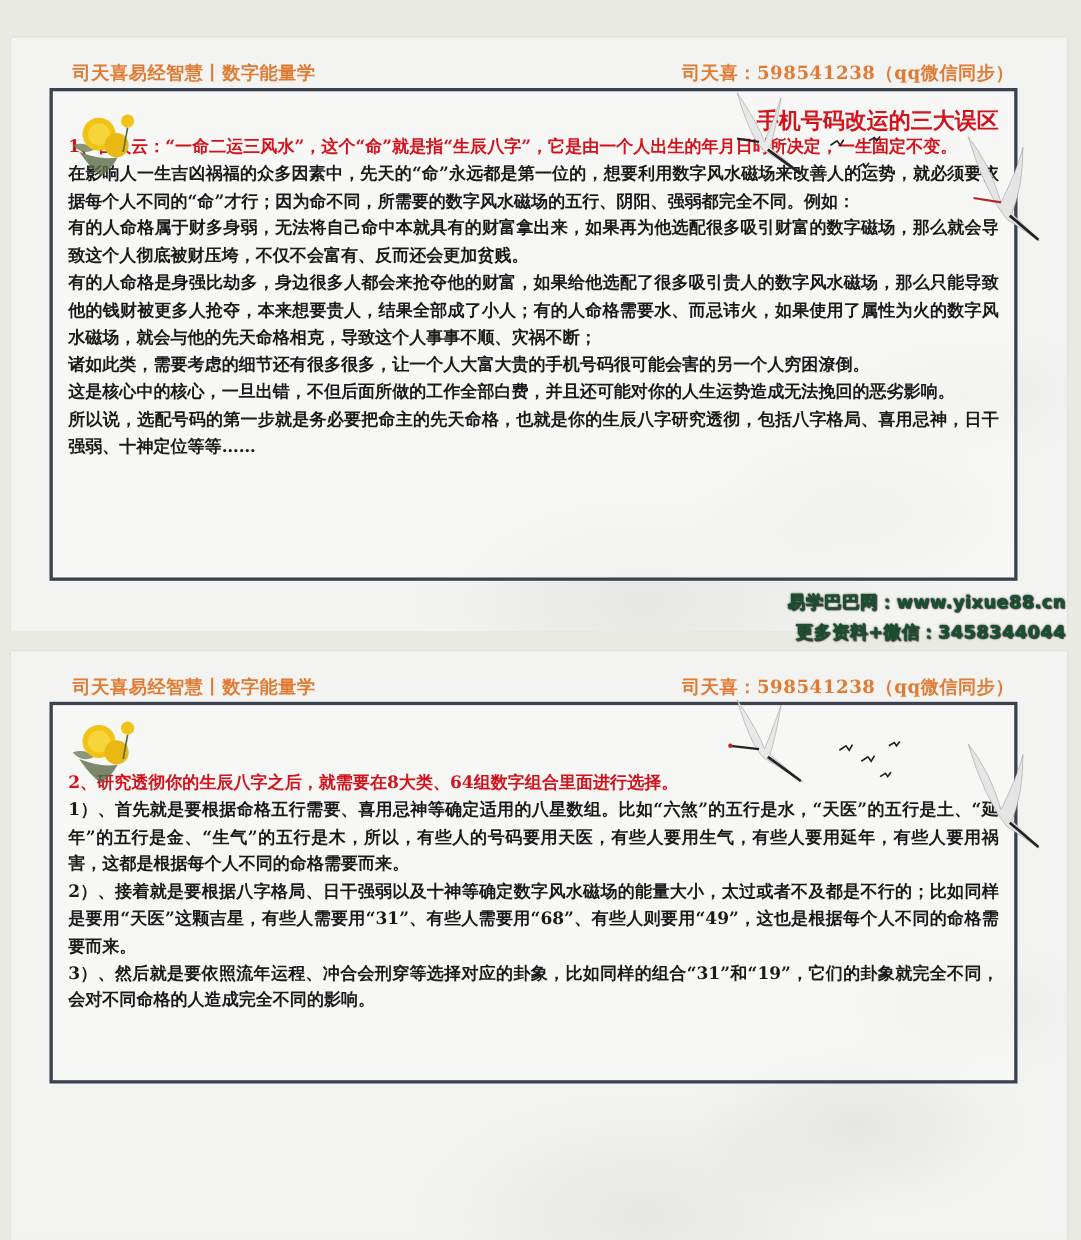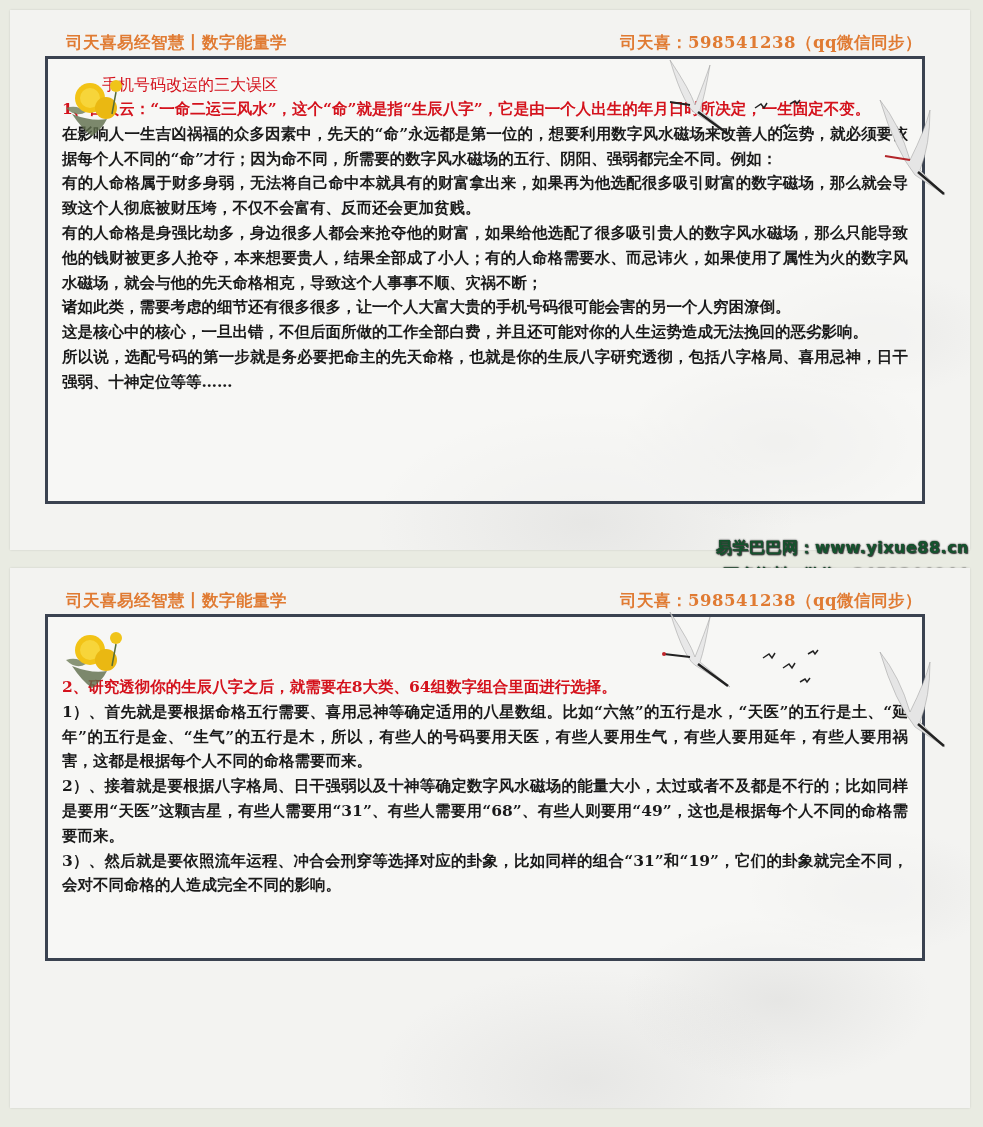--- a/index.html
+++ b/index.html
@@ -10,40 +10,41 @@
     font-family: "DejaVu Serif", "Liberation Serif", serif;
   }
   .slide {
     position: absolute; left: 10px; width: 960px;
     background: #f3f3f1;
     background-image:
       radial-gradient(ellipse 220px 120px at 80% 80%, rgba(170,170,170,0.18), transparent 70%),
       radial-gradient(ellipse 300px 160px at 60% 95%, rgba(160,160,160,0.15), transparent 70%),
       radial-gradient(ellipse 180px 90px at 90% 60%, rgba(180,180,180,0.15), transparent 70%);
     box-shadow: 0 0 2px rgba(0,0,0,0.12);
+    margin-top: 24px;
   }
   .slide-1 { top: 10px; height: 540px; }
   .slide-2 { top: 568px; height: 540px; }
   .hdr-left, .hdr-right {
     position: absolute; top: 22px;
     color: #e07b33; font-weight: bold; font-size: 16.5px; letter-spacing: 0.5px;
     white-space: nowrap;
   }
   .hdr-left { left: 56px; }
   .hdr-right { right: 48px; }
   .frame {
     position: absolute; left: 35px; top: 46px; width: 880px;
     border: 3px solid #3a4250; box-sizing: border-box;
     background: rgba(250,250,248,0.55);
   }
   .slide-1 .frame { height: 448px; }
   .slide-2 .frame { height: 347px; }
   .frame-inner { padding: 14px 14px 0 14px; position: relative; }
   .title {
-    text-align: left; color: #d4121c; font-weight: normal; font-size: 16px;
+    text-align: right; color: #d4121c; font-weight: bold; font-size: 20px;
     line-height: 24px; margin-left: 40px;
   }
   .p { font-size: 15.5px; line-height: 24.8px; font-weight: bold; color: #1a1a1a; text-align: justify; }
   .p.red { color: #d4121c; }
   .spacer { height: 44px; }
   
   .flower { position: absolute; left: 52px; top: 64px; width: 70px; height: 64px; }
   .slide-2 .flower { top: 58px; }
   .crane { position: absolute; }
   .watermark {

